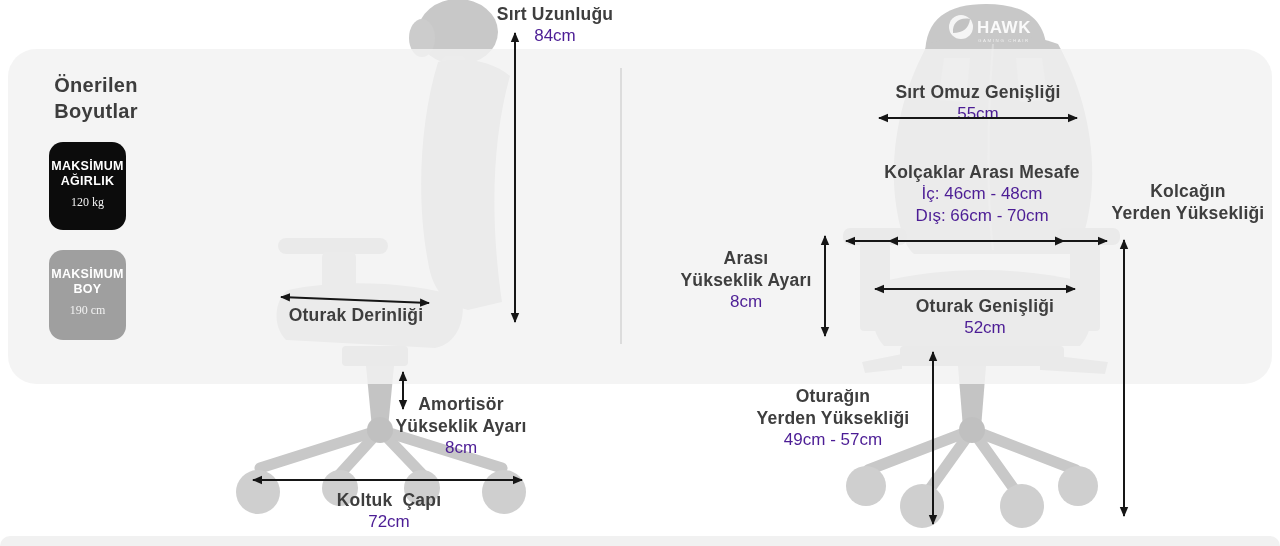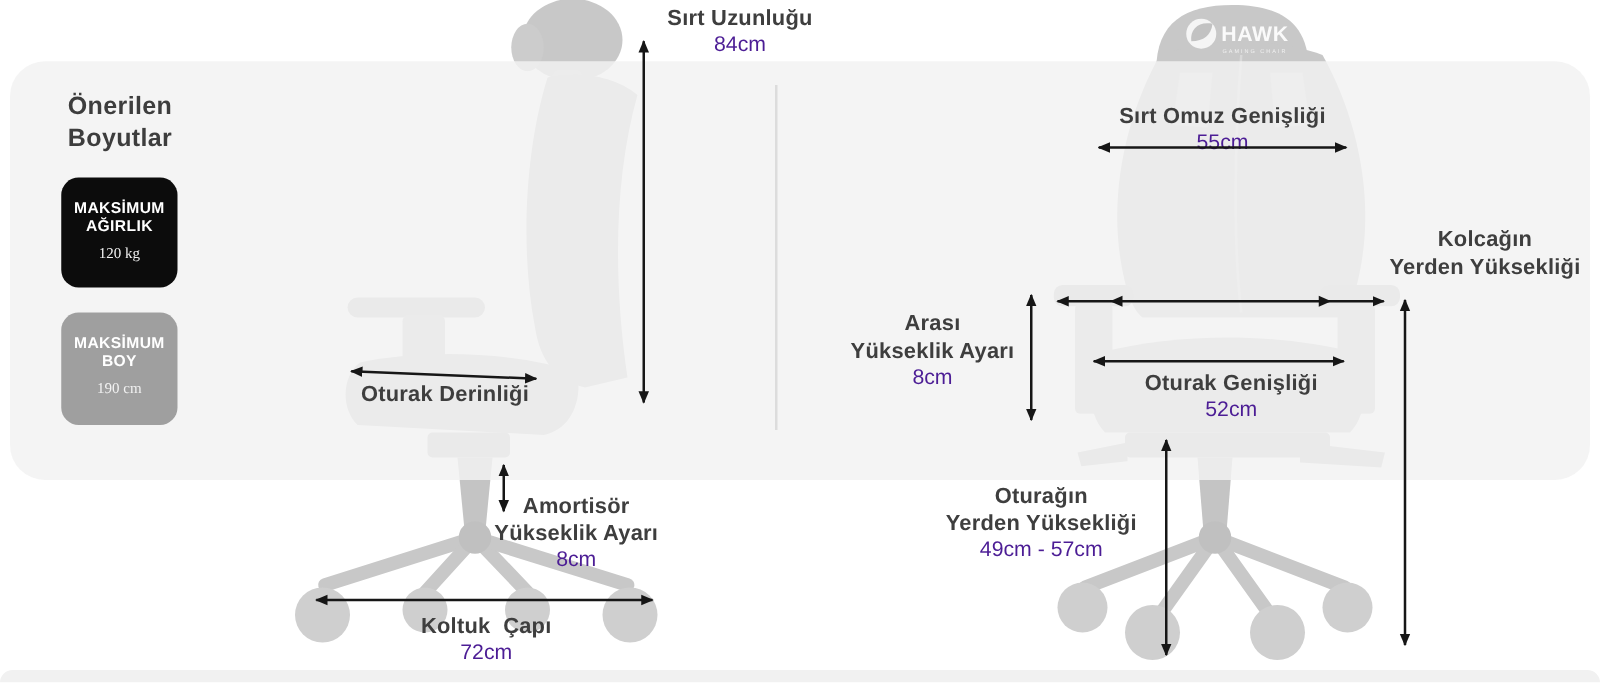--- a/index.html
+++ b/index.html
@@ -6,21 +6,21 @@
   .canvas{position:relative;width:1280px;height:546px;background:#ffffff;overflow:hidden;
           font-family:"Liberation Sans","DejaVu Sans",sans-serif;}
   .chair-svg{position:absolute;top:0;z-index:1;}
   .panel{position:absolute;left:8px;top:49px;width:1264px;height:335px;background:rgba(242,242,242,0.84);
          border-radius:28px;z-index:2;}
   .bottom-strip{position:absolute;left:0;top:536px;width:1280px;height:10px;background:#f1f1f1;
          border-radius:20px 20px 0 0;z-index:2;}
   .divider{position:absolute;left:620px;top:68px;width:2px;height:276px;background:#dcdcdc;z-index:3;}
   .sidebar-title{position:absolute;left:96px;top:72px;transform:translateX(-50%);text-align:right;
          font-size:20px;font-weight:700;color:#3d3d3d;line-height:26px;z-index:4;letter-spacing:0.3px;}
-  .badge{position:absolute;left:49px;width:93px;text-align:center;border-radius:14px;z-index:4;
+  .badge{position:absolute;left:49px;width:77px;text-align:center;border-radius:14px;z-index:4;
          color:#ffffff;box-sizing:border-box;padding-top:17px;}
   .badge-weight{top:142px;height:88px;background:#0c0c0c;}
   .badge-height{top:250px;height:90px;background:#9f9f9f;}
   .badge .bl{font-size:12.5px;font-weight:700;line-height:15px;letter-spacing:0.3px;}
   .badge .bv{font-size:12px;font-weight:400;margin-top:6px;color:#f2f2f2;font-family:Liberation Serif, serif;}
   .dim{position:absolute;transform:translateX(-50%);text-align:center;z-index:4;white-space:nowrap;}
   .dim .b{font-size:17.5px;font-weight:700;color:#3e3e3e;line-height:22px;letter-spacing:0.2px;}
   .dim .v{font-size:17px;font-weight:400;color:#4c1d95;line-height:22px;}
   .pre{white-space:pre;text-align:center;}
   .arrows{position:absolute;left:0;top:0;z-index:4;pointer-events:none;}
@@ -115,40 +115,45 @@
     <div class="bl">MAKSİMUM</div>
     <div class="bl">AĞIRLIK</div>
     <div class="bv">120 kg</div>
   </div>
   <div class="badge badge-height">
     <div class="bl">MAKSİMUM</div>
     <div class="bl">BOY</div>
     <div class="bv">190 cm</div>
   </div>
 
-  <div class="dim" style="left:592px;top:3px">
+  <div class="dim" style="left:555px;top:3px">
     <div class="b">Sırt Uzunluğu</div>
     <div class="v">84cm</div>
   </div>
   <div class="dim" style="left:356px;top:304px">
     <div class="b">Oturak Derinliği</div>
   </div>
   <div class="dim" style="left:461px;top:393px">
     <div class="b">Amortisör</div>
     <div class="b">Yükseklik Ayarı</div>
     <div class="v">8cm</div>
   </div>
   <div class="dim" style="left:389px;top:489px">
     <div class="b pre">Koltuk  Çapı</div>
     <div class="v">72cm</div>
   </div>
 
   <div class="dim" style="left:978px;top:81px">
     <div class="b">Sırt Omuz Genişliği</div>
     <div class="v">55cm</div>
+  </div>
+  <div class="dim" style="left:982px;top:161px">
+    <div class="b">Kolçaklar Arası Mesafe</div>
+    <div class="v">İç: 46cm - 48cm</div>
+    <div class="v">Dış: 66cm - 70cm</div>
   </div>
   <div class="dim" style="left:746px;top:247px">
     <div class="b">Arası</div>
     <div class="b">Yükseklik Ayarı</div>
     <div class="v">8cm</div>
   </div>
   <div class="dim" style="left:1188px;top:180px">
     <div class="b">Kolcağın</div>
     <div class="b">Yerden Yüksekliği</div>
   </div>

